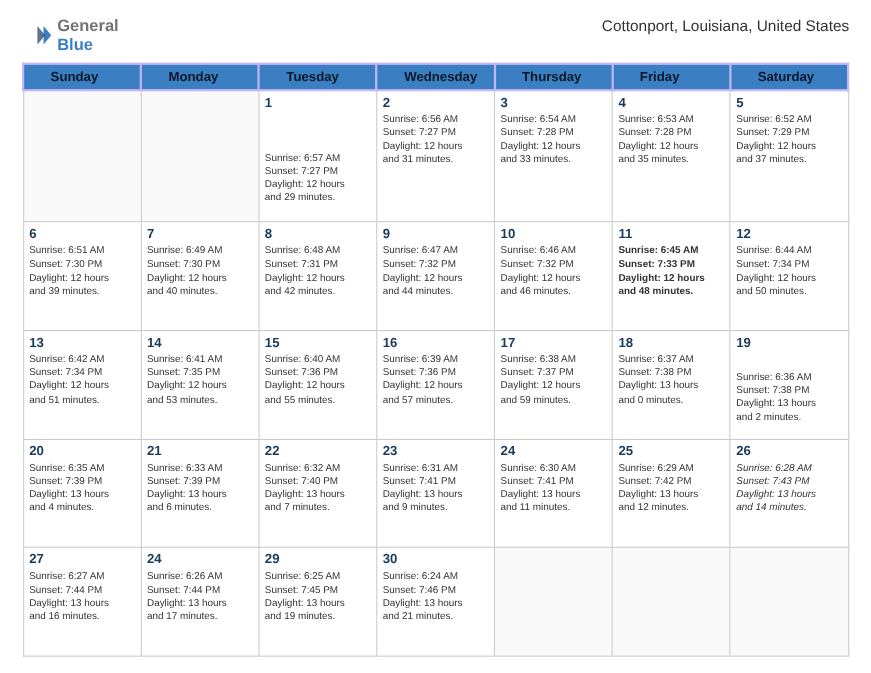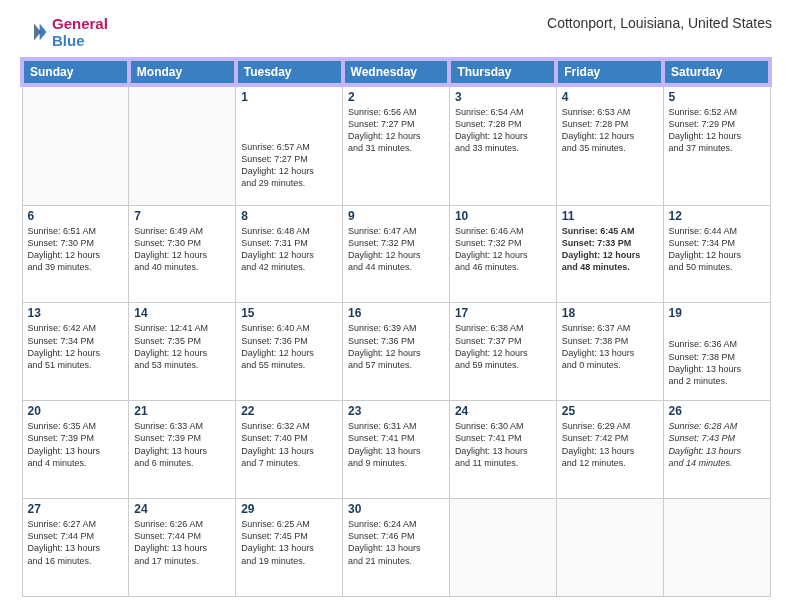--- a/index.html
+++ b/index.html
@@ -45,25 +45,25 @@
       color: #333;
     }
     .calendar {
       width: 100%;
       border-collapse: collapse;
       flex: 1;
       table-layout: fixed;
     }
     .calendar th {
       background: #3a7fc1;
-      color: #ffffff;
+      color: #0f172a;
       font-size: 12px;
       font-weight: bold;
-      padding: 4px 6px;
-      border: 4px solid #c4b5fd;
+      padding: 4px 24px;
+      border: 2px solid #c4b5fd;
       text-align: left;
     }
     .calendar td {
       border: 1px solid #ccc;
       vertical-align: top;
       padding: 3px 5px;
       font-size: 9.5px;
       color: #333;
       height: 88px;
       width: calc(100% / 7);
@@ -88,21 +88,21 @@
 <body>
 
 <div class="page">
   <div class="header">
     <div class="logo">
       <svg class="logo-icon" viewBox="0 0 40 40">
         <polygon points="28,8 38,20 28,32" fill="#3a7fc1"></polygon>
         <polygon points="20,8 30,20 20,32" fill="#1a3a5c" opacity="0.7"></polygon>
       </svg>
       <div>
-        <div style="font-size:15px;font-weight:bold;color:#be185d;">General</div>
+        <div style="font-size:15px;font-weight:bold;color:#737373;">General</div>
         <div style="font-size:15px;font-weight:bold;color:#3a7fc1;">Blue</div>
       </div>
     </div>
     <div class="title-block">
       <div class="location-title">Cottonport, Louisiana, United States</div>
     </div>
   </div>
 
   <table class="calendar">
     <thead>
@@ -210,21 +210,21 @@
         <tr>
           <td>
             <span class="day-num">13</span>
             <div class="day-info" style="white-space: pre-line;">Sunrise: 6:42 AM
 Sunset: 7:34 PM
 Daylight: 12 hours
 and 51 minutes.</div>
           </td>
           <td>
             <span class="day-num">14</span>
-            <div class="day-info" style="white-space: pre-line;">Sunrise: 12:41 AM
+            <div class="day-info" style="white-space: pre-line;">Sunrise: 6:41 AM
 Sunset: 7:35 PM
 Daylight: 12 hours
 and 53 minutes.</div>
           </td>
           <td>
             <span class="day-num">15</span>
             <div class="day-info" style="white-space: pre-line;">Sunrise: 6:40 AM
 Sunset: 7:36 PM
 Daylight: 12 hours
 and 55 minutes.</div>

